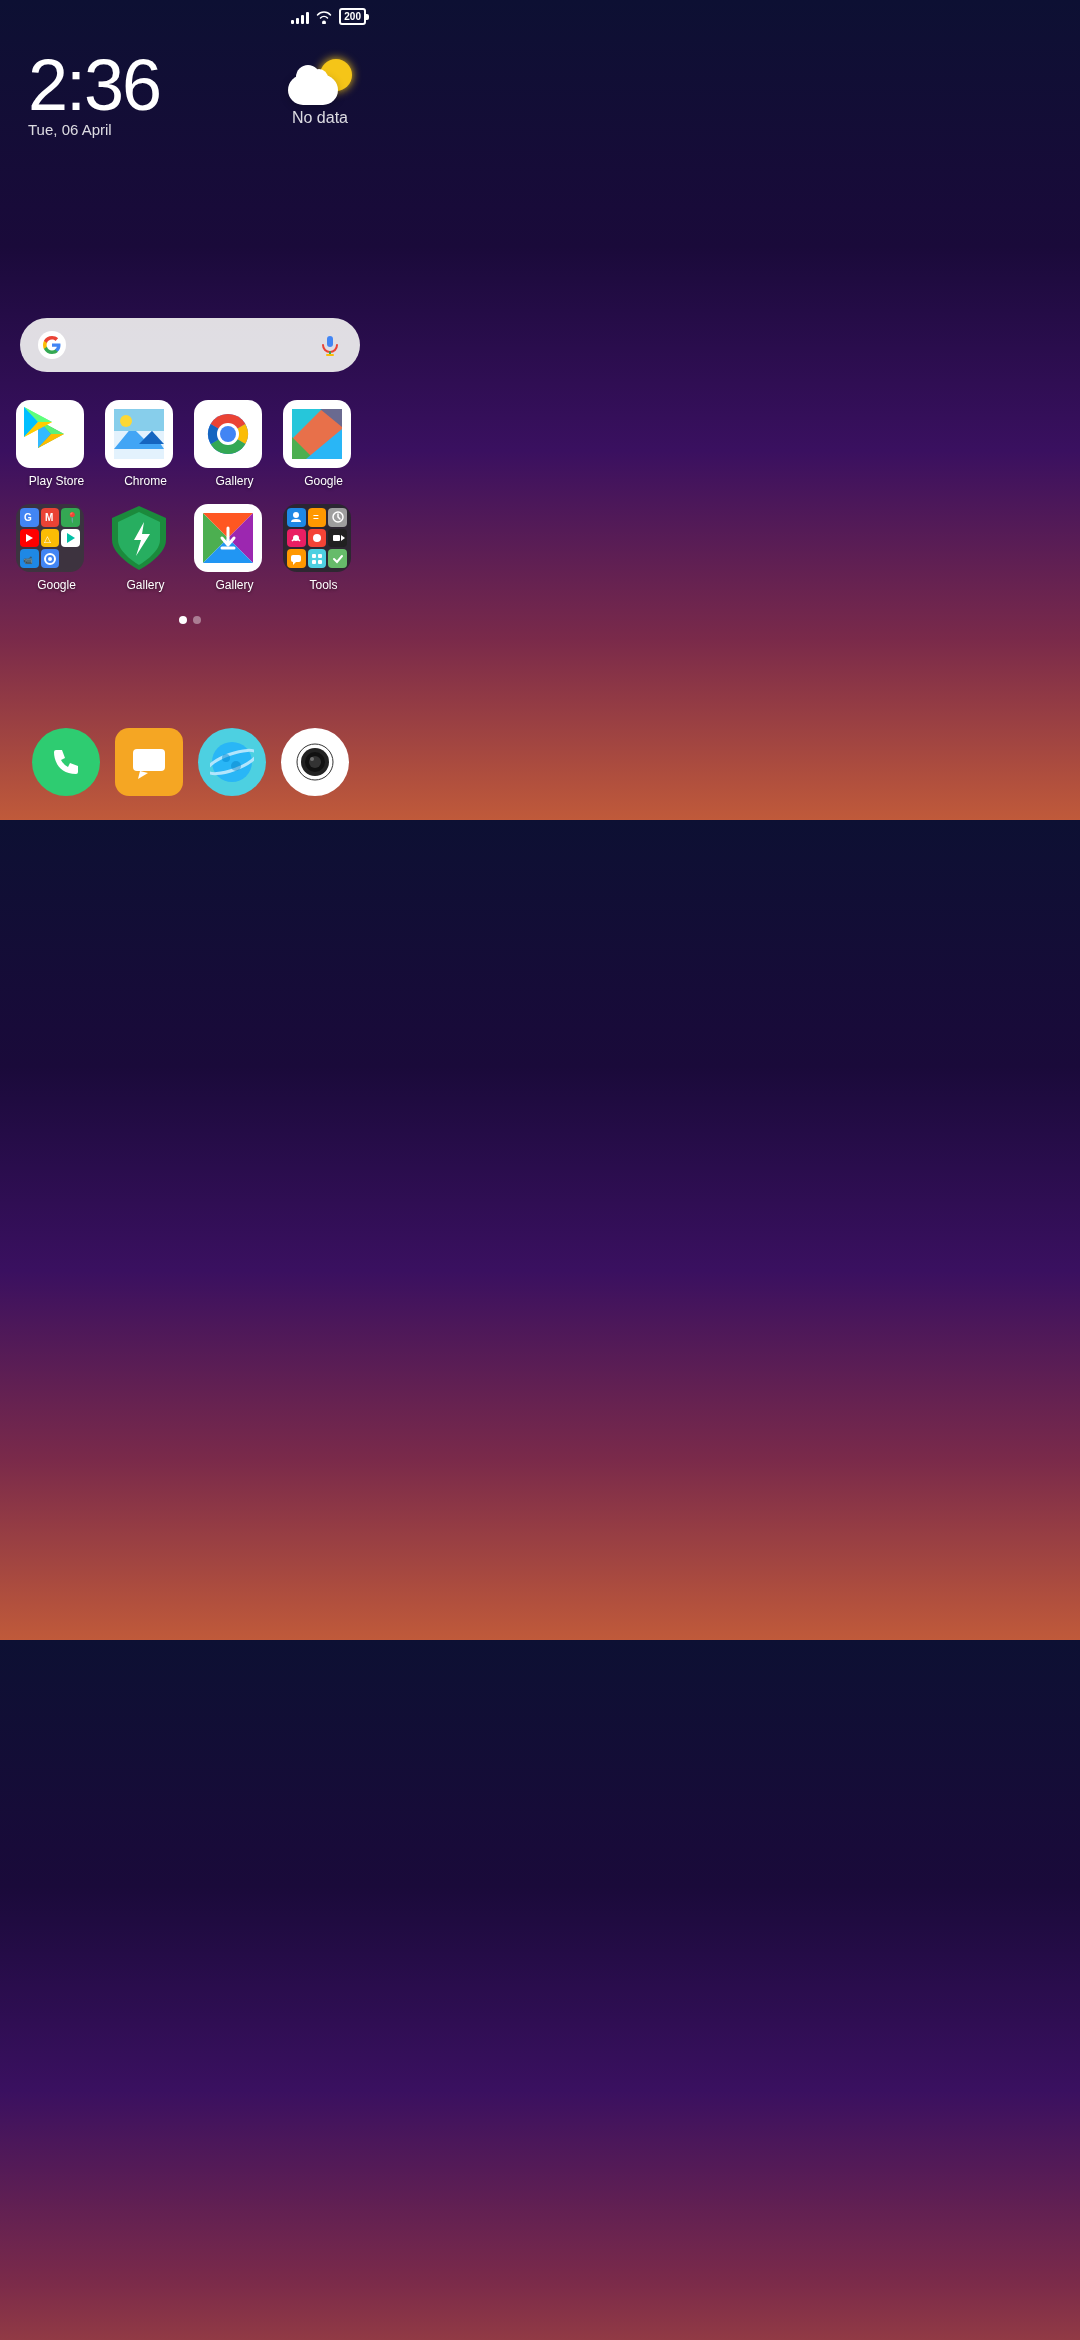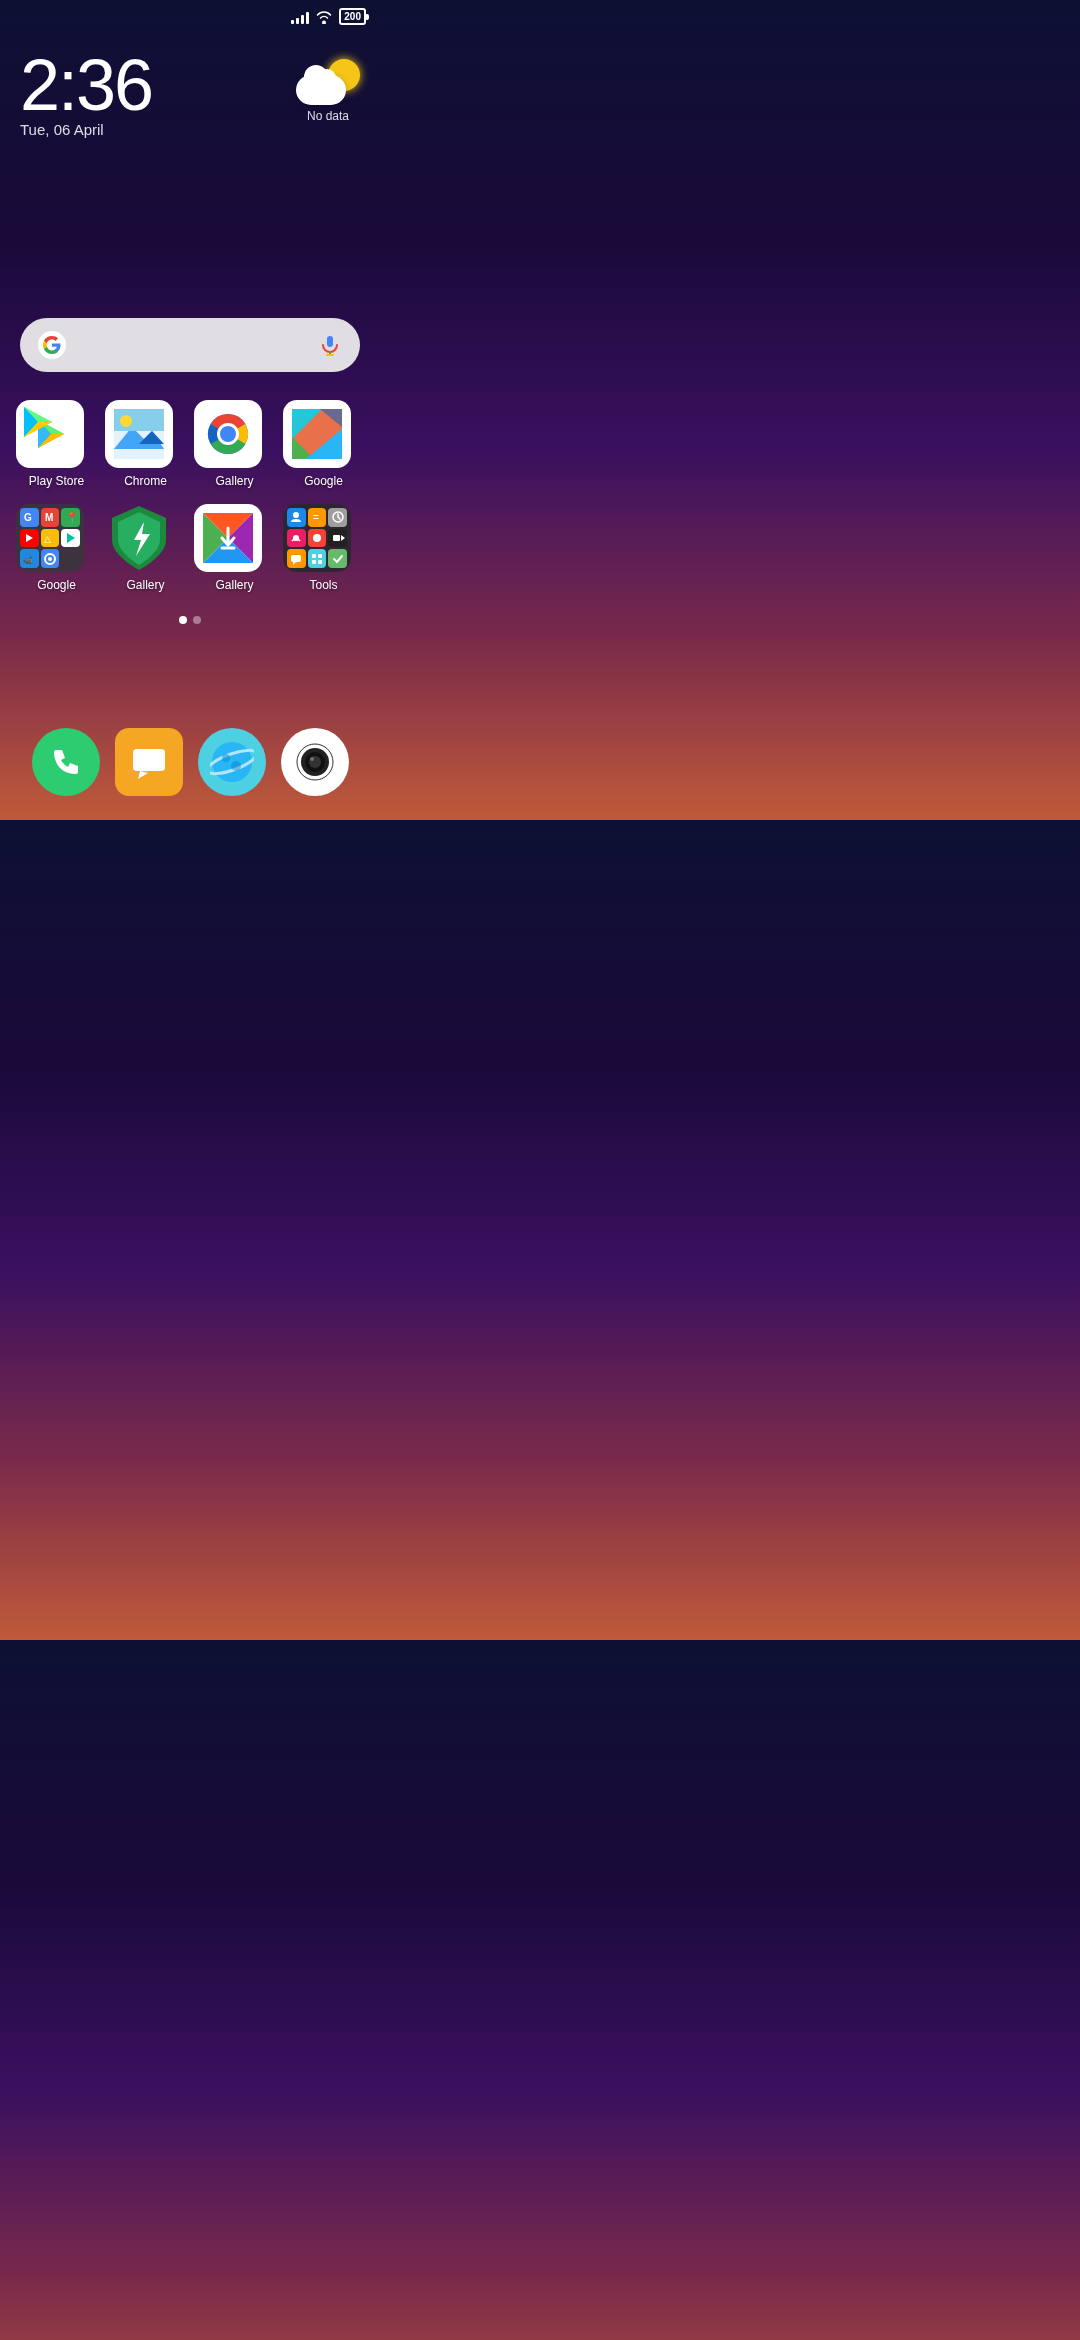--- a/index.html
+++ b/index.html
@@ -63,21 +63,21 @@
       top: 50%;
       transform: translateY(-50%);
       width: 3px;
       height: 6px;
       background: white;
       border-radius: 0 2px 2px 0;
     }
 
     
     .clock-area {
-      padding: 20px 20px 0;
+      padding: 20px 28px 0;
       display: flex;
       justify-content: space-between;
       align-items: flex-start;
     }
     .clock-time {
       font-size: 72px;
       font-weight: 200;
       line-height: 1;
       letter-spacing: -2px;
     }
@@ -130,21 +130,21 @@
       content: '';
       position: absolute;
       width: 18px;
       height: 18px;
       background: white;
       border-radius: 50%;
       top: -6px;
       left: 22px;
     }
     .weather-label {
-      font-size: 12px;
+      font-size: 16px;
       color: rgba(255,255,255,0.85);
       margin-top: 4px;
     }
 
     
     .search-container {
       padding: 0 20px;
       margin-top: 180px;
     }
     .search-bar {

